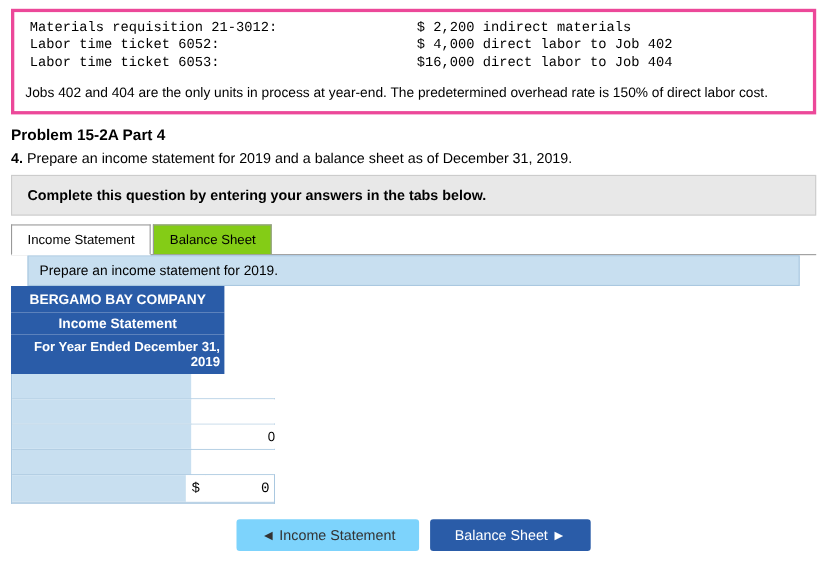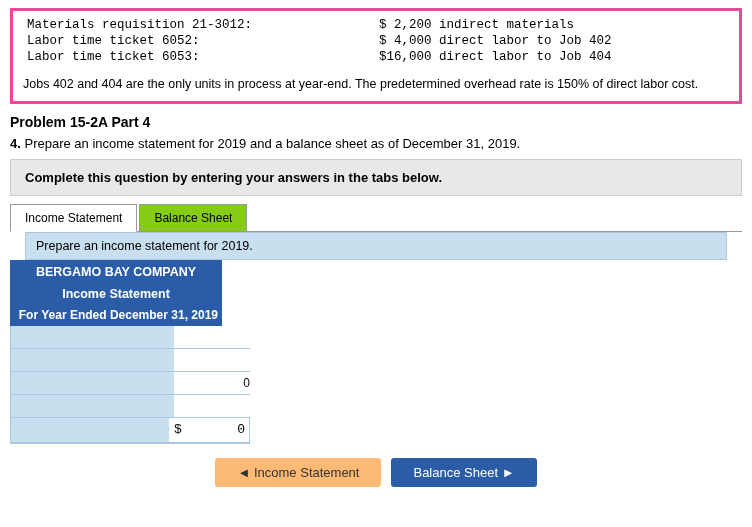--- a/index.html
+++ b/index.html
@@ -97,21 +97,21 @@
       font-size: 12.5px;
       border: 1px solid #aac8e0;
     }
 
     .form-area {
       margin: 0 10px;
       padding: 0;
     }
 
     .company-table {
-      width: 212px;
+      width: 194px;
       border-collapse: collapse;
       margin-top: 0;
     }
 
     .company-header {
       background: #2a5ca8;
       color: #fff;
       text-align: center;
       font-weight: bold;
       font-family: Arial, sans-serif;
@@ -214,21 +214,21 @@
     .nav-btn {
       padding: 7px 22px;
       font-family: Arial, sans-serif;
       font-size: 13px;
       cursor: pointer;
       border: none;
       border-radius: 3px;
     }
 
     .nav-btn-prev {
-      background: #fdba74;
+      background: #7dd3fc;
       color: #333;
     }
 
     .nav-btn-next {
       background: #2a5ca8;
       color: #fff;
     }
   </style>
 </head>
 <body>

